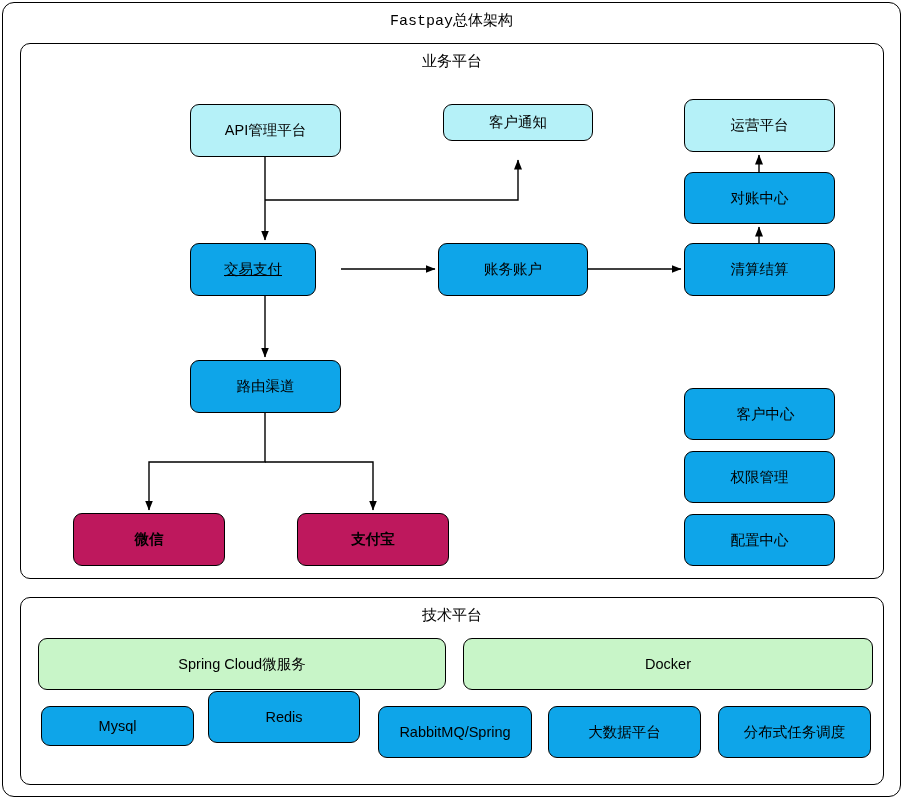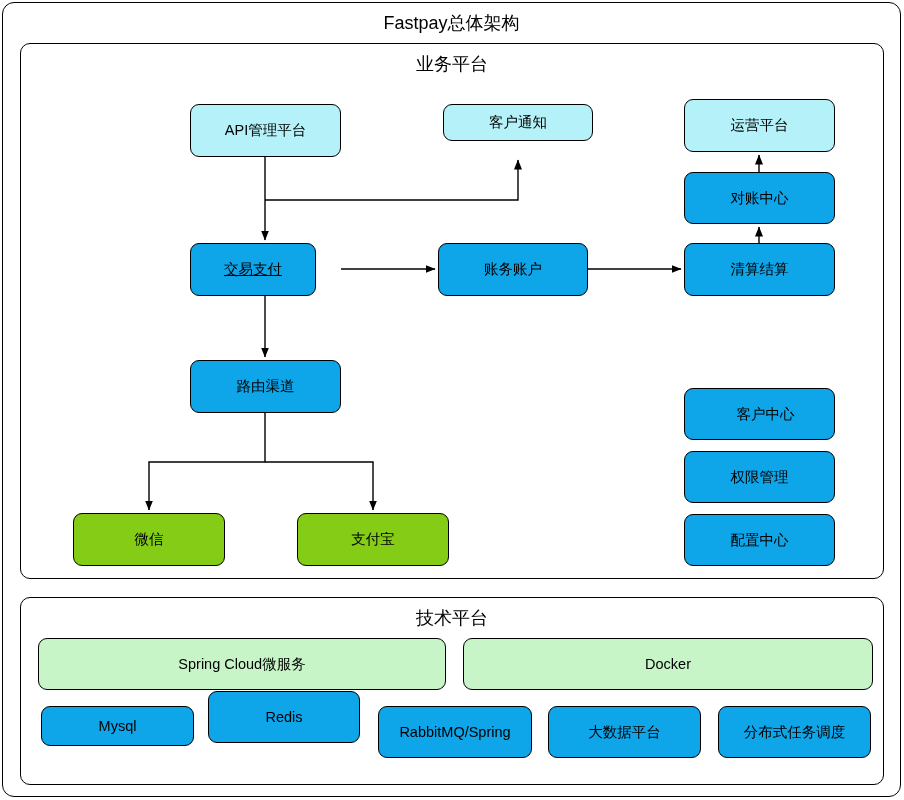--- a/index.html
+++ b/index.html
@@ -1,27 +1,27 @@
 <!DOCTYPE html>
 <html><head>
 <meta charset="utf-8">
 <style>
   html,body{margin:0;padding:0;background:#ffffff;}
   body{width:904px;height:800px;position:relative;font-family:"Liberation Sans","DejaVu Sans",sans-serif;color:#000;}
   .frame{position:absolute;border:1px solid #000;border-radius:10px;background:transparent;box-sizing:border-box;}
-  .frame-label{position:absolute;left:0;right:0;top:8px;text-align:center;font-size:18px;color:#000;}
+  .frame-label{position:absolute;left:0;right:0;top:8px;text-align:center;font-size:15px;color:#000;font-family:Liberation Mono, monospace;}
   #outer{left:2px;top:2px;width:899px;height:795px;border-radius:12px;}
   #biz{left:20px;top:43px;width:864px;height:536px;}
   #tech{left:20px;top:597px;width:864px;height:188px;}
   .node{position:absolute;border:1px solid #000;border-radius:9px;background:#0ea5e9;
         display:flex;align-items:center;justify-content:center;font-size:14.5px;
         box-sizing:border-box;z-index:2;}
   .cyan{background:#b5f1f8;}
   .green{background:#c8f5c8;}
-  .gray{background:#84cc16;}
+  .gray{background:#be185d;font-weight:bold;}
   
   #n-api      {left:190px;top:104px;width:151px;height:53px;}
   #n-notify   {left:443px;top:104px;width:150px;height:37px;}
   #n-ops      {left:684px;top:99px; width:151px;height:53px;}
   #n-recon    {left:684px;top:172px;width:151px;height:52px;}
   #n-trade    {left:190px;top:243px;width:126px;height:53px;text-decoration:underline;}
   #n-account  {left:438px;top:243px;width:150px;height:53px;}
   #n-clearing {left:684px;top:243px;width:151px;height:53px;}
   #n-routing  {left:190px;top:360px;width:151px;height:53px;}
   #n-customer {left:684px;top:388px;width:151px;height:52px;padding-left:12px;}

